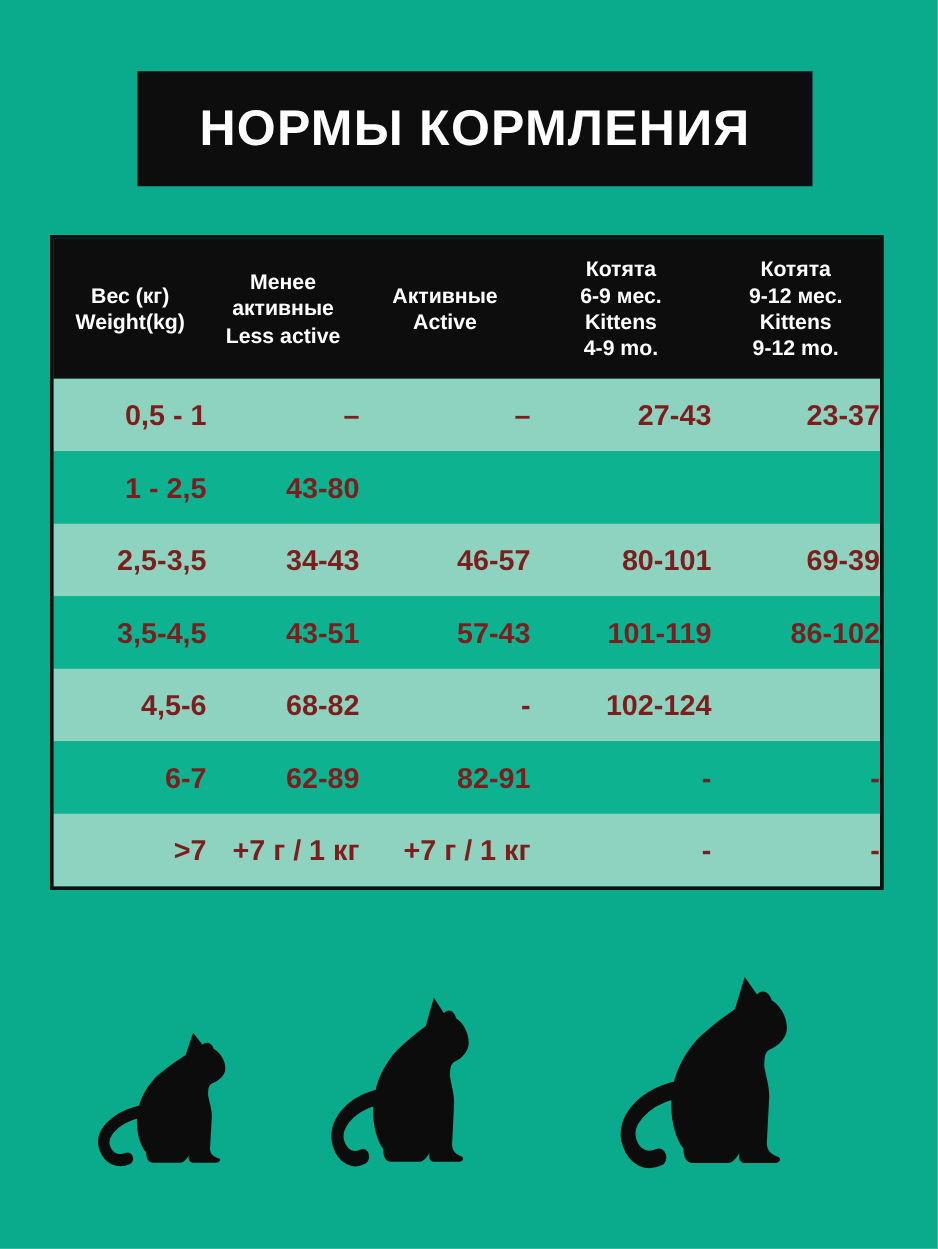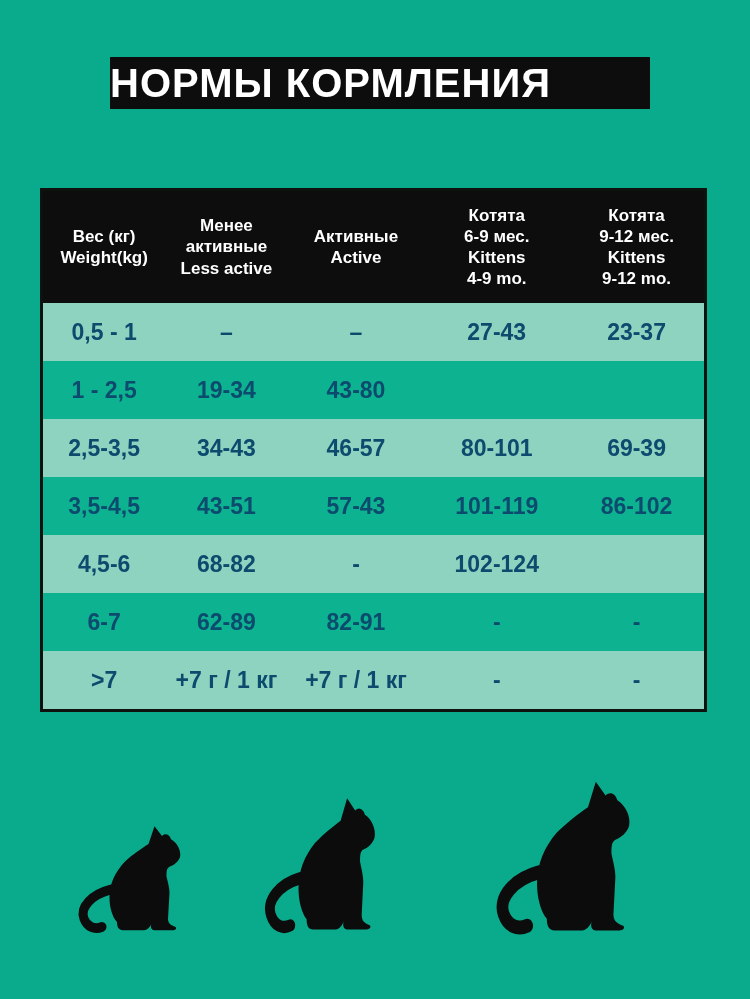--- a/index.html
+++ b/index.html
@@ -5,23 +5,23 @@
   html,body{margin:0;padding:0;}
   .page{
     position:relative;
     width:750px;height:999px;
     background:#0aab8c;
     overflow:hidden;
     font-family:"Liberation Sans", sans-serif;
   }
   .title-bar{
     position:absolute;left:110px;top:57px;
-    width:540px;height:52px;
+    width:540px;height:92px;
     background:#0d0d0d;
-    display:flex;align-items:center;
+    display:flex;align-items:center;justify-content:center;
   }
   .title-bar h1{
     margin:0;color:#ffffff;
     font-size:40px;font-weight:700;letter-spacing:1px;
     white-space:nowrap;
   }
   .feeding-table{
     position:absolute;left:40px;top:188px;
     width:667px;
     border:3px solid #0d120f;
@@ -38,23 +38,23 @@
   }
   .th{
     color:#ffffff;
     font-size:17px;font-weight:600;line-height:1.25;
     text-align:center;white-space:pre-line;
   }
   .tr{height:58px;}
   .tr.light{background:#8ed3bf;}
   .tr.dark{background:#0db391;}
   .td{
-    color:#0c4a6e;
+    color:#7f1d1d;
     font-size:23px;font-weight:600;
-    text-align:center;white-space:nowrap;
+    text-align:right;white-space:nowrap;
   }
   .cat{position:absolute;}
   .cat svg{display:block;width:100%;height:100%;}
 </style>
 </head>
 <body>
 
 <div class="page">
 
   <div class="title-bar">
@@ -82,21 +82,20 @@
 
     <div class="grid-row tr light">
       <div class="td">0,5 - 1</div>
       <div class="td">–</div>
       <div class="td">–</div>
       <div class="td">27-43</div>
       <div class="td">23-37</div>
     </div>
     <div class="grid-row tr dark">
       <div class="td">1 - 2,5</div>
-      <div class="td">19-34</div>
       <div class="td">43-80</div>
     </div>
     <div class="grid-row tr light">
       <div class="td">2,5-3,5</div>
       <div class="td">34-43</div>
       <div class="td">46-57</div>
       <div class="td">80-101</div>
       <div class="td">69-39</div>
     </div>
     <div class="grid-row tr dark">

